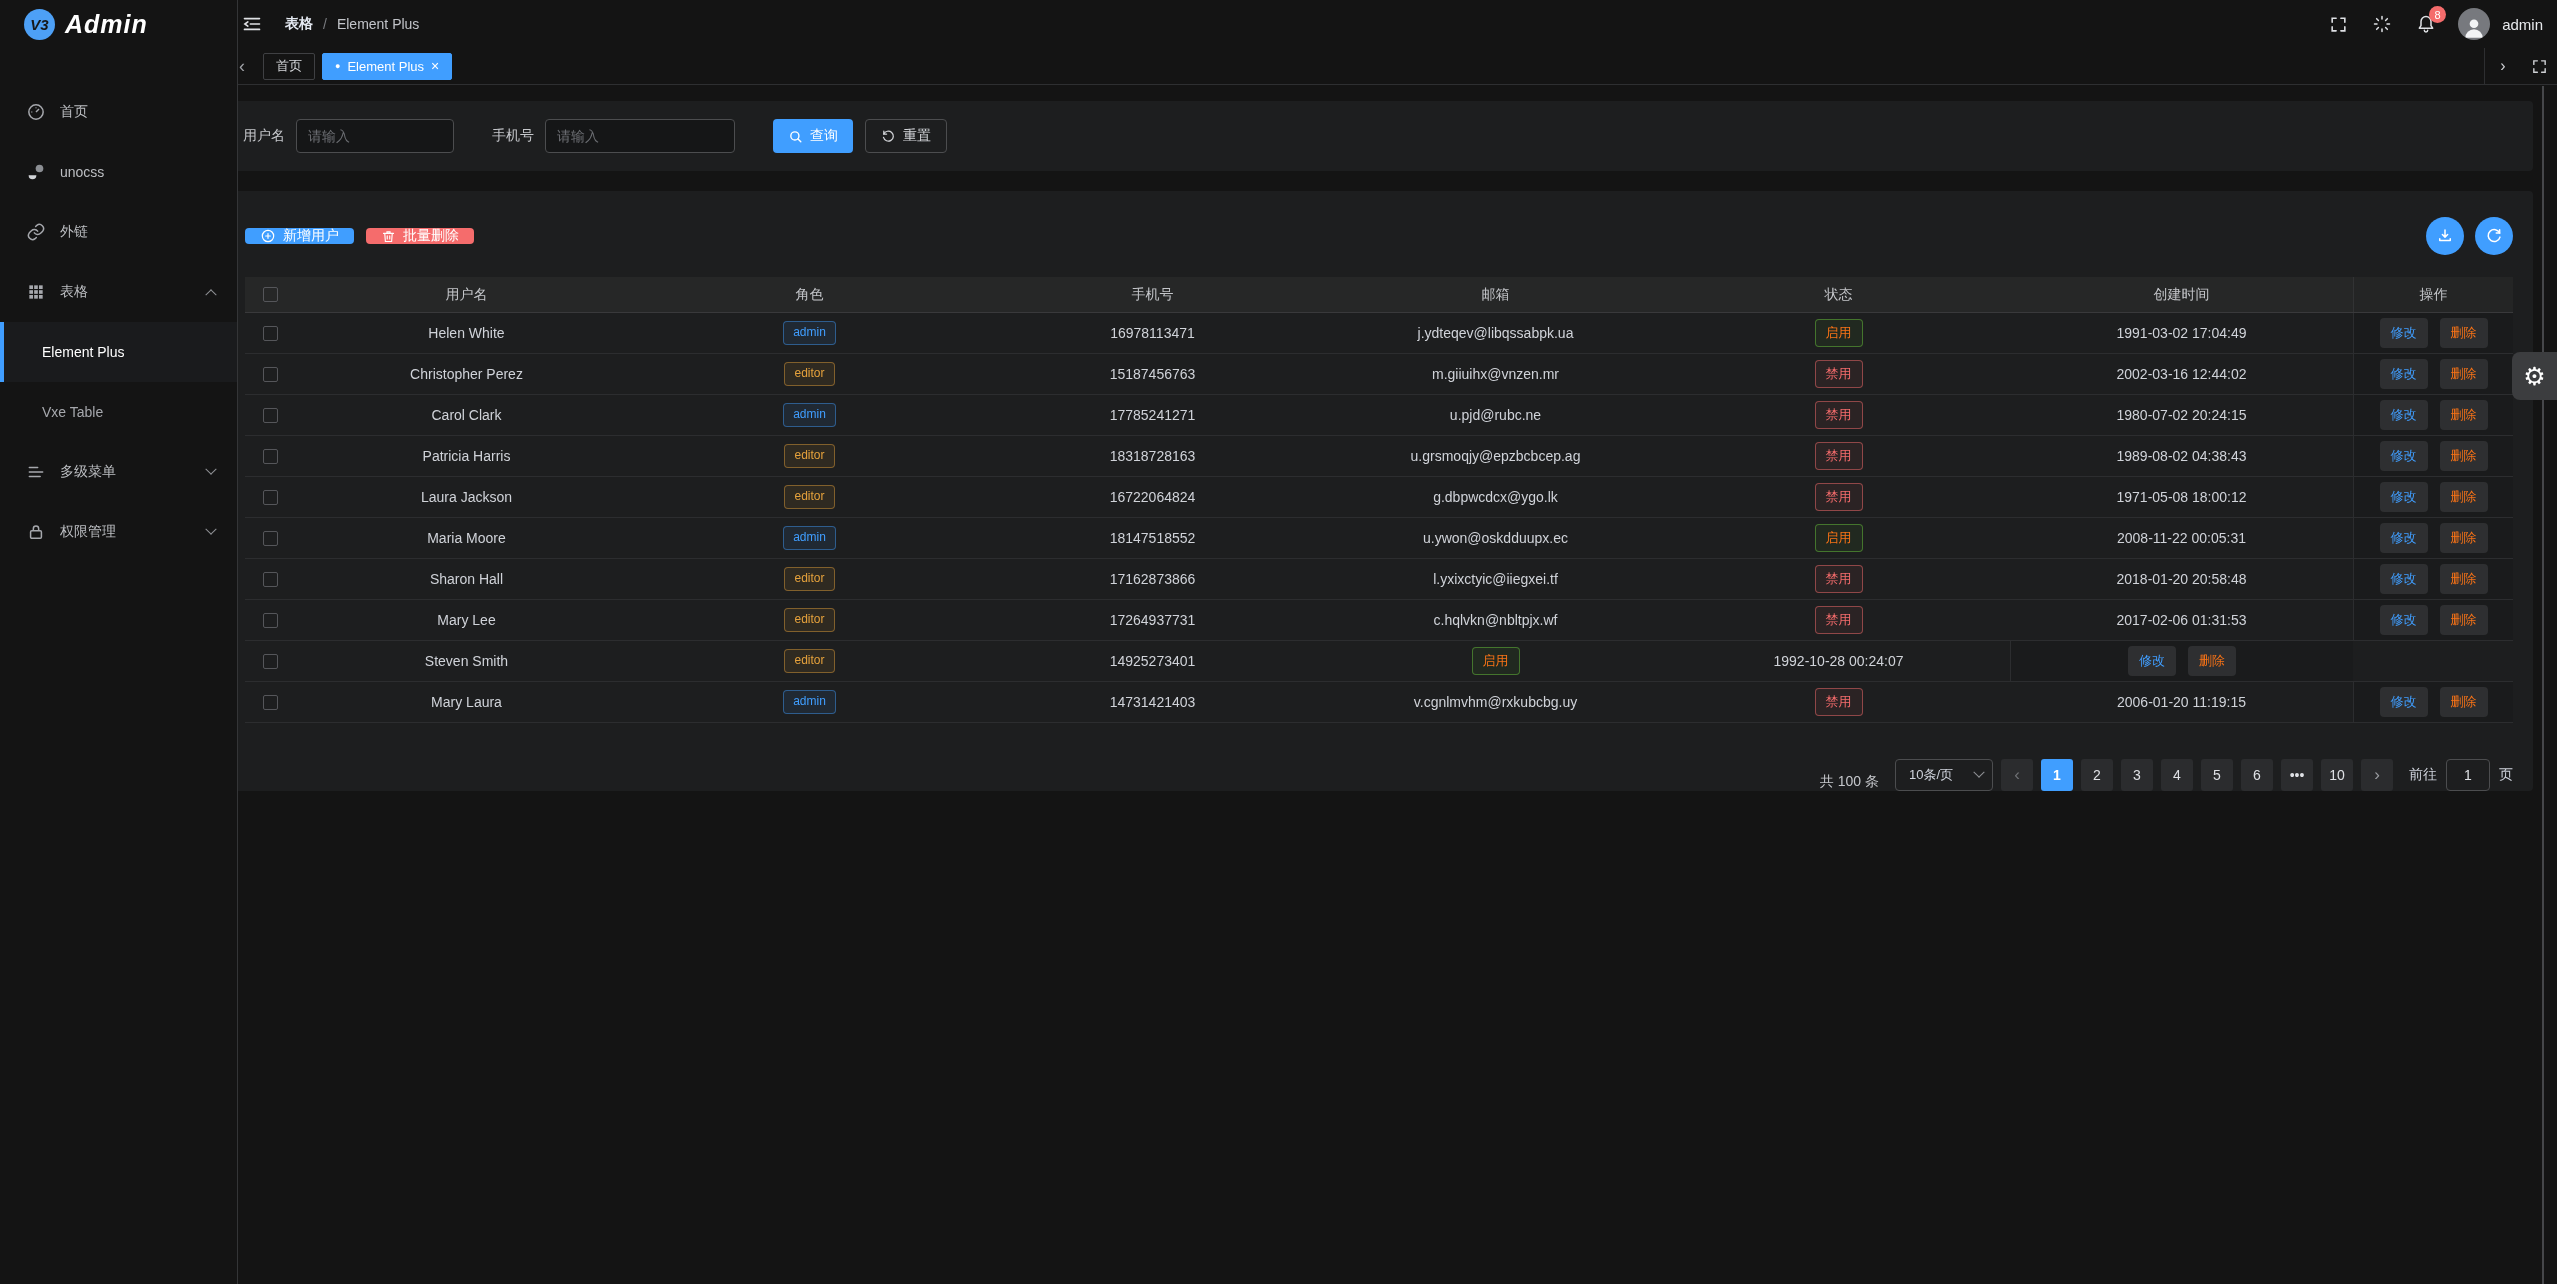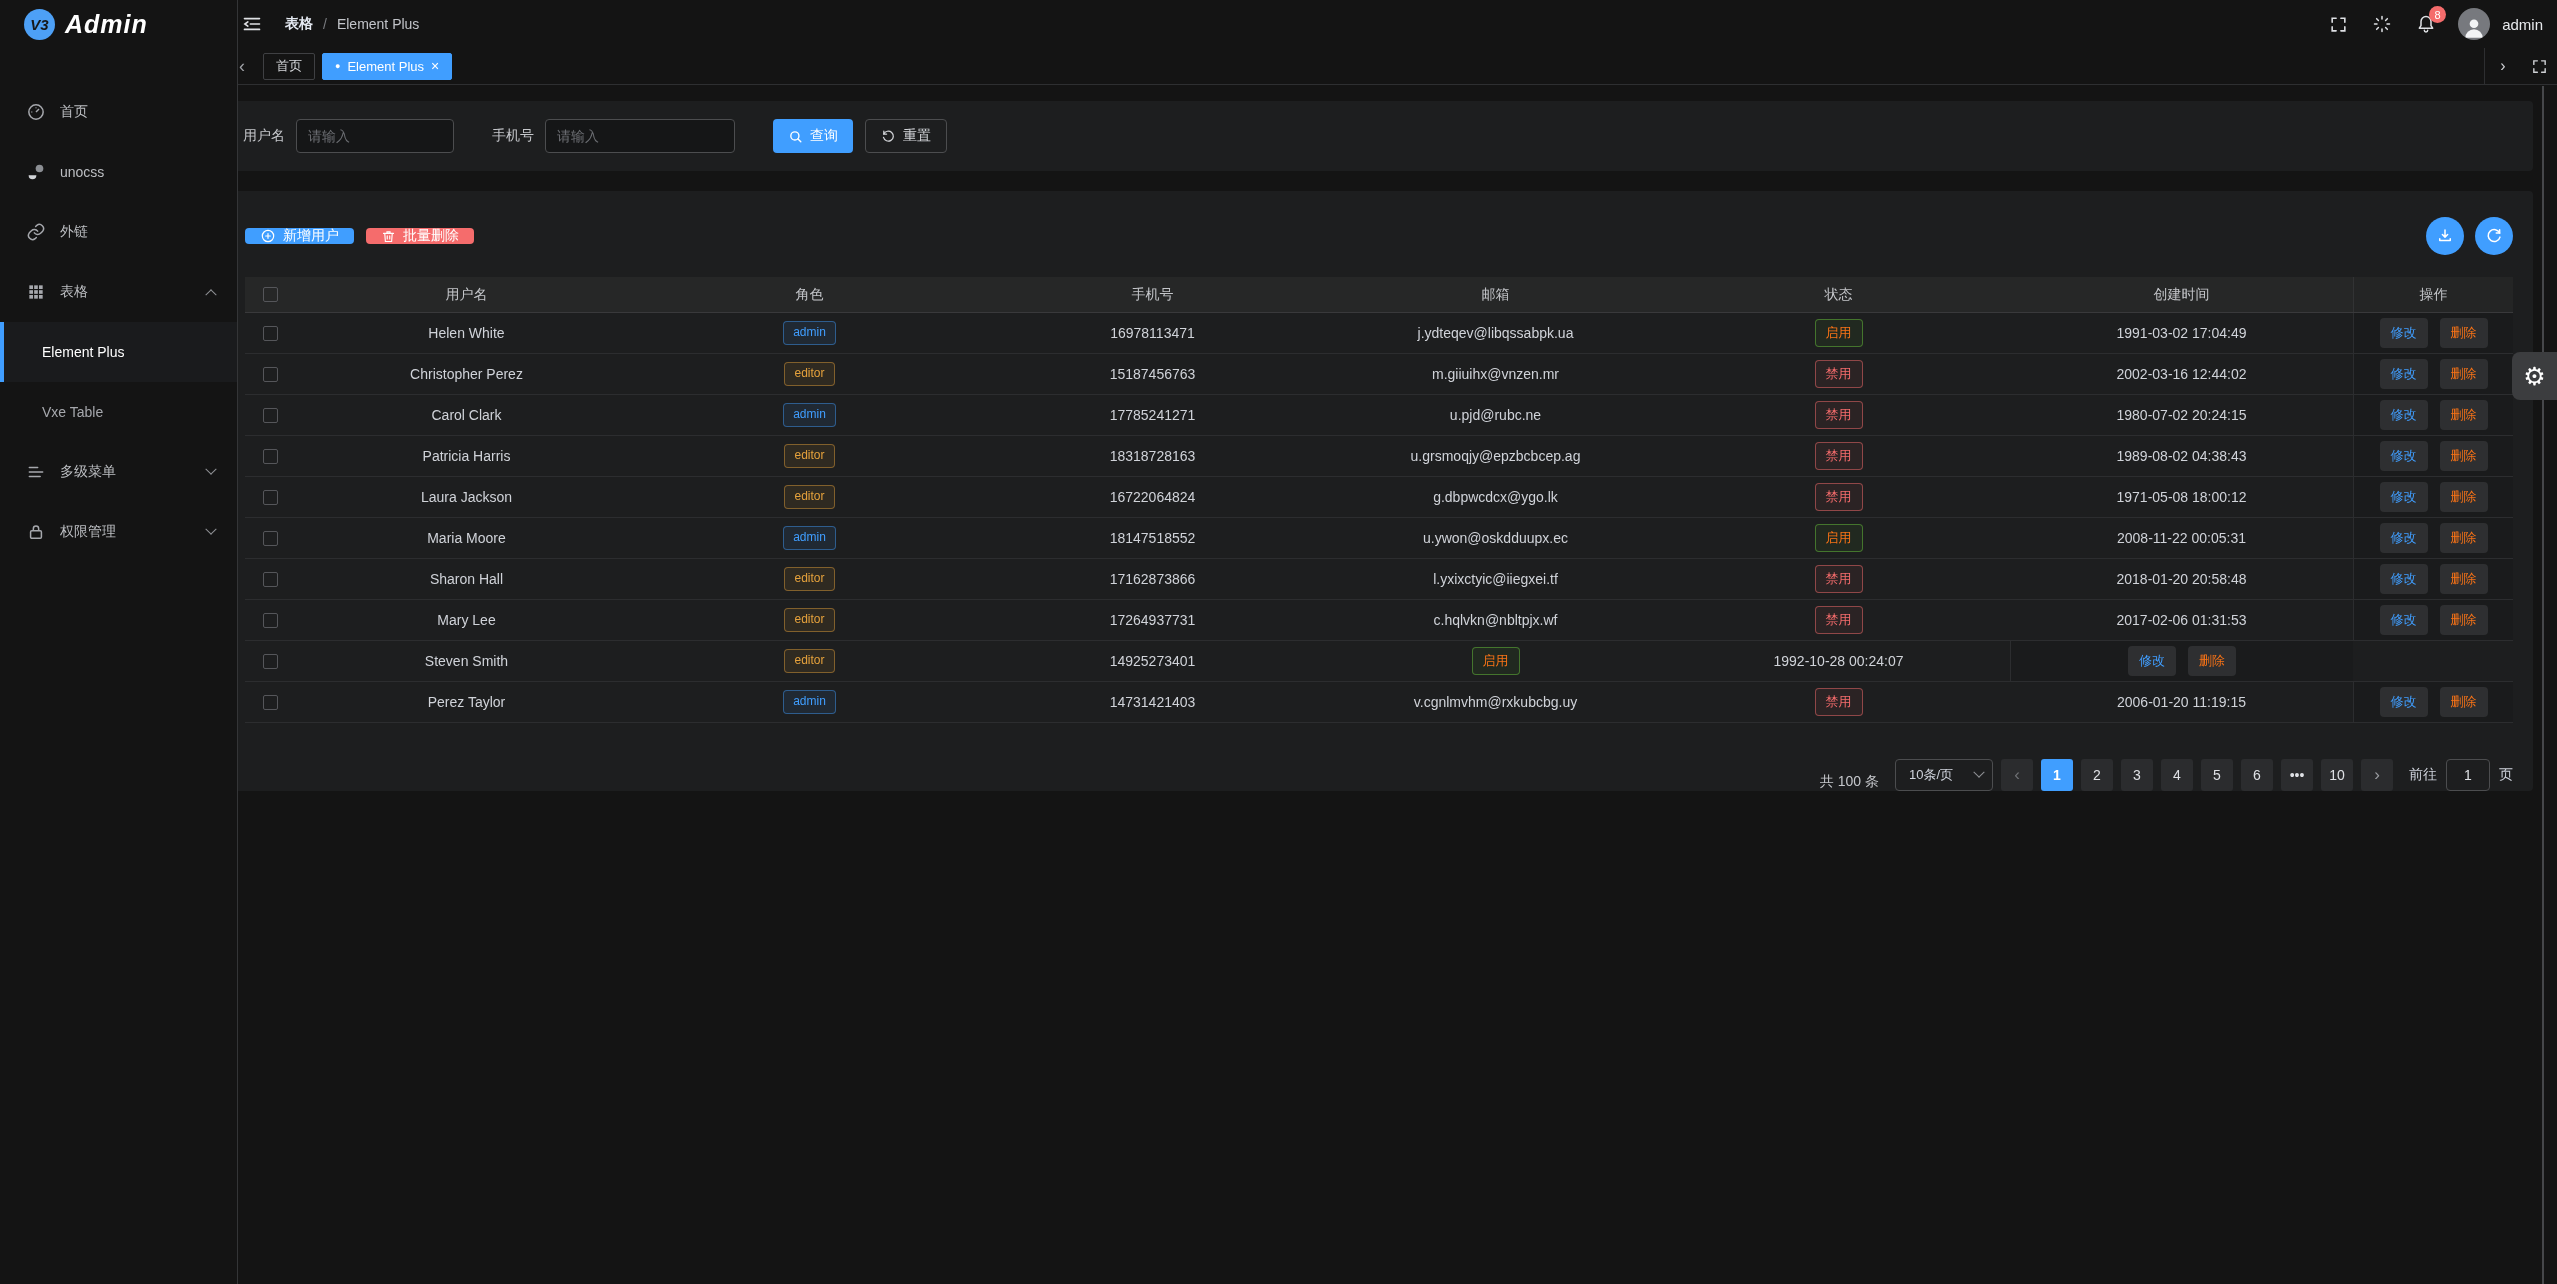--- a/index.html
+++ b/index.html
@@ -495,21 +495,21 @@
             <div class="cell">1992-10-28 00:24:07</div>
             <div class="cell op-cell">
               <div class="mini-btn edit">修改</div>
               <div class="mini-btn del">删除</div>
             </div>
           </div>
           <div class="trow">
             <div class="cell">
               <div class="cb"></div>
             </div>
-            <div class="cell">Perez Taylor</div>
+            <div class="cell">Mary Laura</div>
             <div class="cell">
               <div class="tag primary">admin</div>
             </div>
             <div class="cell">14731421403</div>
             <div class="cell">v.cgnlmvhm@rxkubcbg.uy</div>
             <div class="cell">
               <div class="tag big danger">禁用</div>
             </div>
             <div class="cell">2006-01-20 11:19:15</div>
             <div class="cell op-cell">

